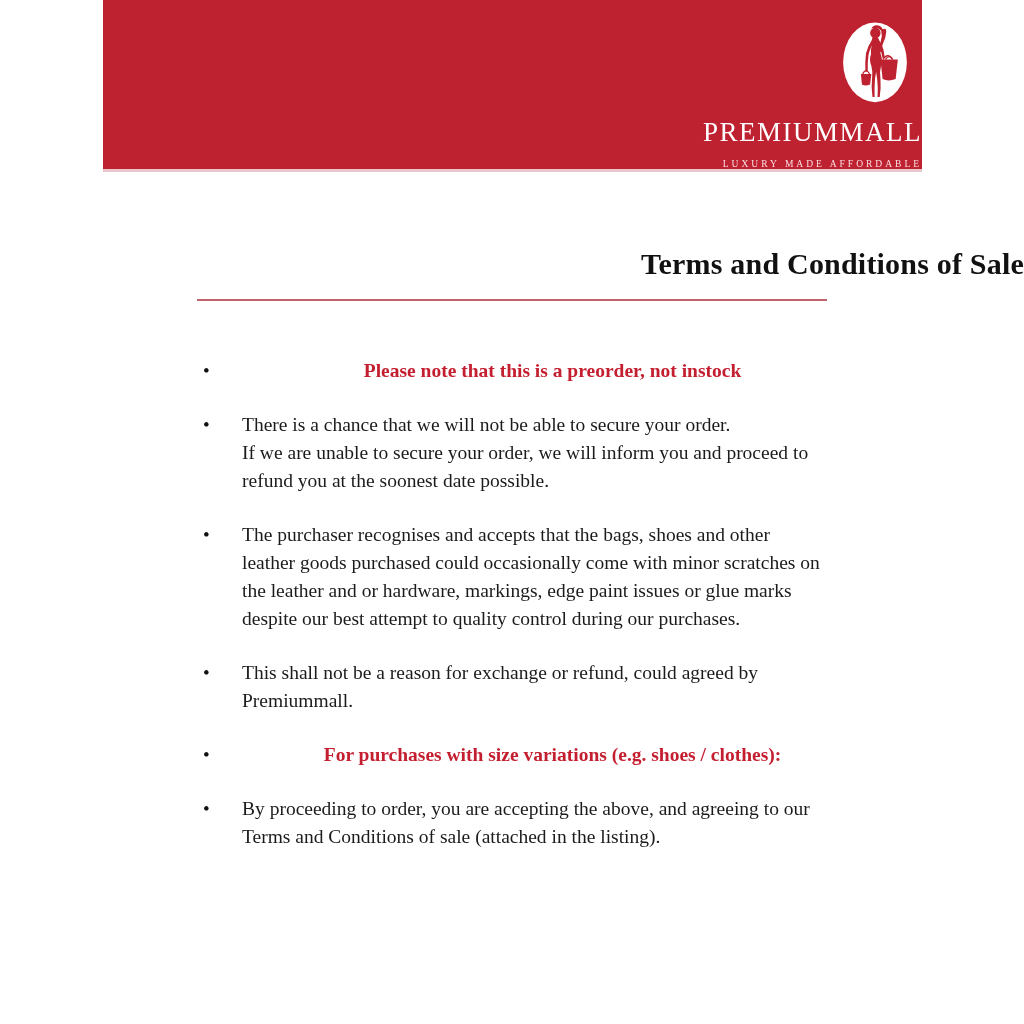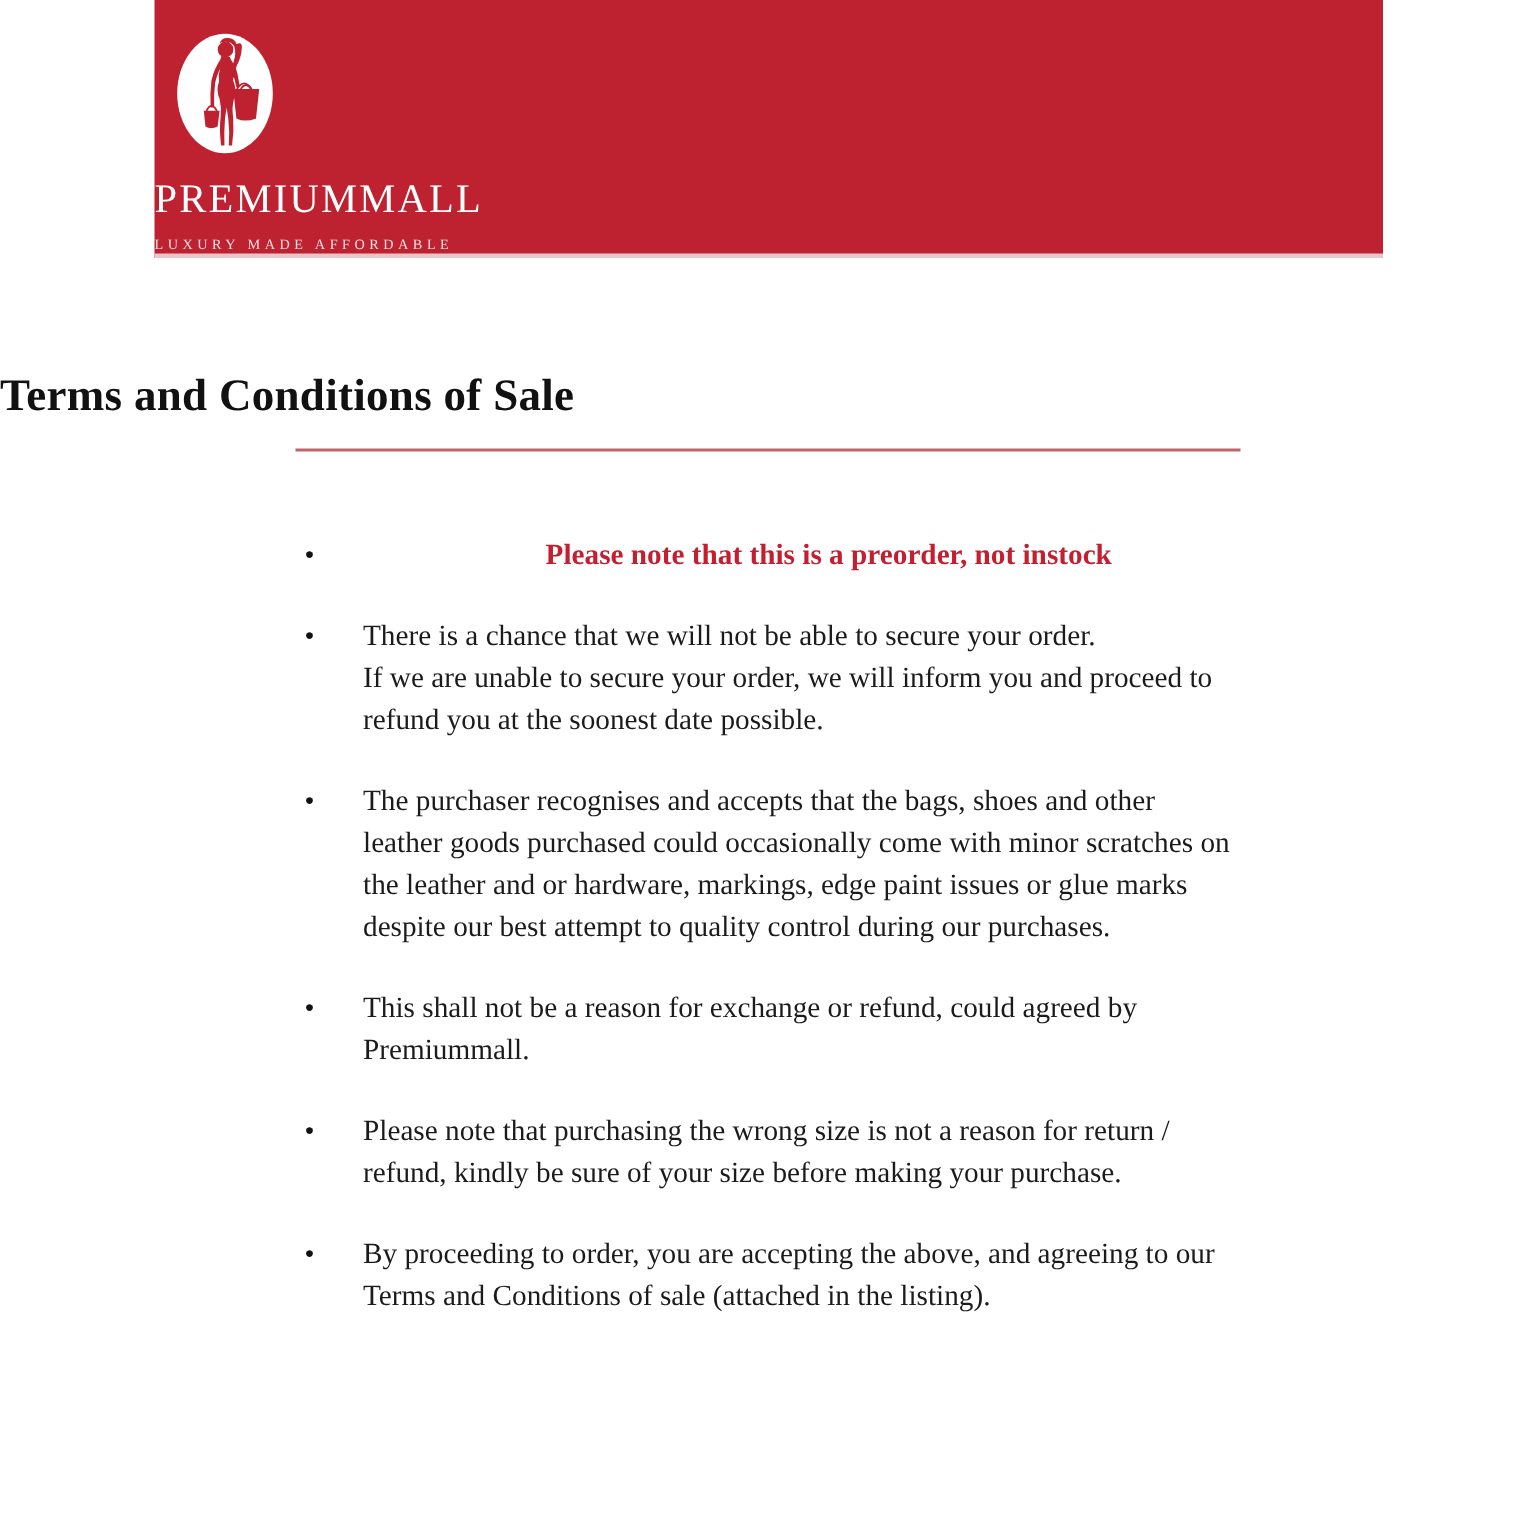--- a/index.html
+++ b/index.html
@@ -10,35 +10,35 @@
     --text-black:#1b1b1b;
   }
   *{margin:0;padding:0;box-sizing:border-box;}
   html,body{width:1024px;height:1024px;background:#ffffff;overflow:hidden;}
   body{font-family:"Liberation Serif","DejaVu Serif",serif;color:var(--text-black);position:relative;}
 
   .banner{
     position:absolute;left:103px;top:0;width:819px;height:172px;
     background:var(--banner-red);
     border-bottom:3px solid var(--banner-edge);
-    display:flex;flex-direction:column;align-items:flex-start;gap:10px;
+    display:flex;flex-direction:column;align-items:flex-end;gap:10px;
   }
   .logo{margin-top:21px;width:94px;height:92px;display:block;}
   .brand{
     color:#ffffff;font-size:27px;letter-spacing:1.5px;line-height:1;
     margin-top:2px;font-weight:400;
   }
   .tagline{
     color:rgba(255,240,242,0.92);font-size:9.5px;letter-spacing:3px;
     margin-top:4px;line-height:1;font-weight:400;
   }
 
   .doc{position:absolute;left:0;top:172px;width:1024px;}
   .title{
-    text-align:left;font-size:30px;font-weight:bold;color:#111;
+    text-align:right;font-size:30px;font-weight:bold;color:#111;
     margin-top:74px;line-height:36px;letter-spacing:0.2px;
   }
   .divider{
     width:630px;height:2px;background:var(--divider-red);
     border:none;margin:17px auto 0 auto;display:block;
   }
   .terms{
     list-style:none;margin:56px 0 0 203px;width:660px;
   }
   .terms li{
@@ -111,22 +111,21 @@
 
   <li>
     <span class="bullet-marker">•</span>
 
     <span class="bullet-body">This shall not be a reason for exchange or refund, could agreed by
 Premiummall.</span>
   </li>
 
   <li>
     <span class="bullet-marker">•</span>
-    <span class="bullet-body">Please note that purchasing the wrong size is not a reason for return /
-refund, kindly be sure of your size before making your purchase.</span>
+    <span class="bullet-heading">For purchases with size variations (e.g. shoes / clothes):</span>
   </li>
 
   <li>
     <span class="bullet-marker">•</span>
 
     <span class="bullet-body">By proceeding to order, you are accepting the above, and agreeing to our
 Terms and Conditions of sale (attached in the listing).</span>
   </li>
 </ul>
   </main>

